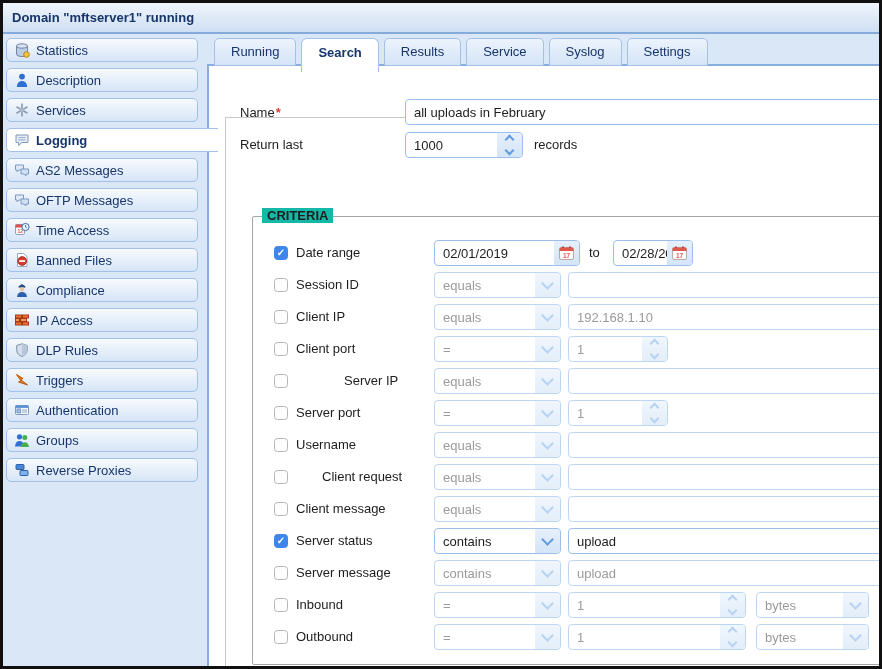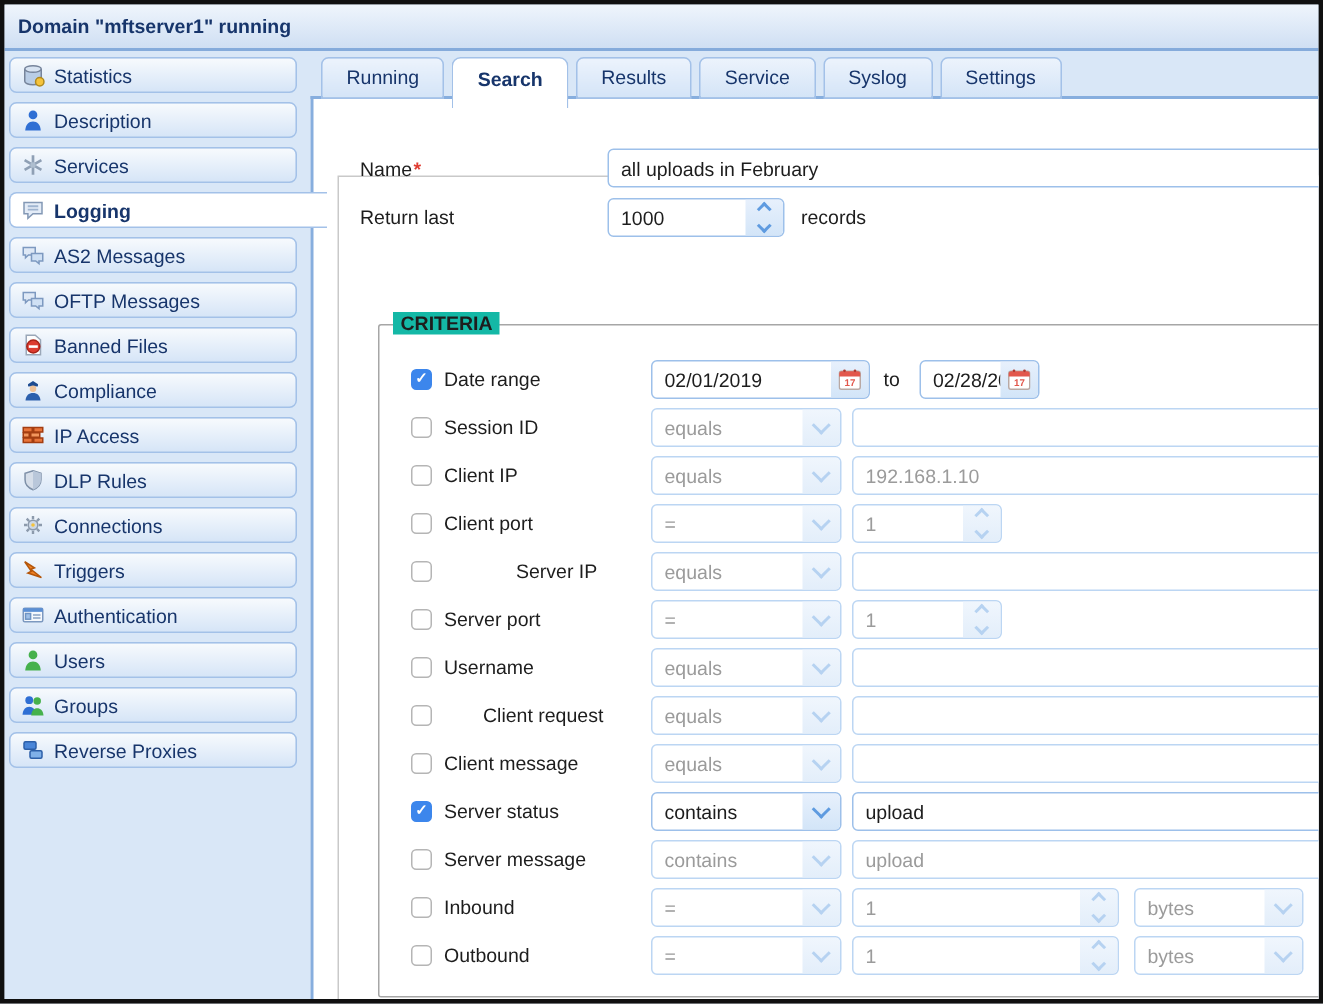--- a/index.html
+++ b/index.html
@@ -165,20 +165,32 @@
             <svg width="16" height="16" viewBox="0 0 16 16">
               <path d="M1.5 3h8v5H5l-2 1.8V8H1.5z" fill="#dfe9f6" stroke="#7d99c0"></path>
               <path d="M7 7h7.5v5H12v1.8L9.8 12H7z" fill="#cfe0f4" stroke="#7d99c0"></path>
             </svg>
           </span>
           <span>OFTP Messages</span>
         </div>
         <div class="side-item">
           <span class="icon">
             <svg width="16" height="16" viewBox="0 0 16 16">
+              <rect x="1.5" y="2.5" width="9" height="10" rx="1.5" fill="#fdfdfd" stroke="#8aa1bf"></rect>
+              <rect x="1.5" y="2.5" width="9" height="3" fill="#d9534f"></rect>
+              <text x="3.4" y="11" font-size="5" fill="#d9534f" font-weight="bold">12</text>
+              <circle cx="11.5" cy="5" r="3.6" fill="#eef4fb" stroke="#3f6fb5"></circle>
+              <path d="M11.5 3.2V5l1.3.9" stroke="#3f6fb5" fill="none"></path>
+            </svg>
+          </span>
+          <span>Time Access</span>
+        </div>
+        <div class="side-item">
+          <span class="icon">
+            <svg width="16" height="16" viewBox="0 0 16 16">
               <path d="M3.5 1.5h6L13 4.5v10H3.5z" fill="#fdfdfd" stroke="#9aa7b8"></path>
               <circle cx="8.2" cy="9" r="4.3" fill="#dd3b2f" stroke="#a82318"></circle>
               <rect x="5.2" y="8.2" width="6" height="1.7" fill="#fff"></rect>
             </svg>
           </span>
           <span>Banned Files</span>
         </div>
         <div class="side-item">
           <span class="icon">
             <svg width="16" height="16" viewBox="0 0 16 16">
@@ -210,56 +222,35 @@
             <svg width="16" height="16" viewBox="0 0 16 16">
               <path d="M8 1.8l5.3 1.7v4.4c0 3.2-2.1 5.4-5.3 6.6-3.2-1.2-5.3-3.4-5.3-6.6V3.5z" fill="#d6dee9" stroke="#7e90a8"></path>
               <path d="M8 1.8l5.3 1.7v4.4c0 3.2-2.1 5.4-5.3 6.6z" fill="#b9c7da"></path>
             </svg>
           </span>
           <span>DLP Rules</span>
         </div>
         <div class="side-item">
           <span class="icon">
             <svg width="16" height="16" viewBox="0 0 16 16">
-              <g stroke="#8c9aac" stroke-width="1.6">
-                <path d="M8 2v2.2M8 11.8V14M2 8h2.2M11.8 8H14M3.8 3.8l1.6 1.6M10.6 10.6l1.6 1.6M12.2 3.8l-1.6 1.6M5.4 10.6l-1.6 1.6"></path>
-              </g>
-              <circle cx="8" cy="8" r="3.2" fill="#cdd8e6" stroke="#8c9aac"></circle>
-              <circle cx="8" cy="8" r="1.2" fill="#f5c33c"></circle>
-            </svg>
-          </span>
-          <span>Connections</span>
-        </div>
-        <div class="side-item">
-          <span class="icon">
-            <svg width="16" height="16" viewBox="0 0 16 16">
               <path d="M2.5 2.5l6.5 4-2.4 1 7 5.5-9-3 2.3-1.2z" fill="#f08124" stroke="#b5560a"></path>
             </svg>
           </span>
           <span>Triggers</span>
         </div>
         <div class="side-item">
           <span class="icon">
             <svg width="16" height="16" viewBox="0 0 16 16">
               <rect x="1.5" y="3.5" width="13" height="9" rx="1" fill="#f6f9fd" stroke="#7d99c0"></rect>
               <rect x="1.5" y="3.5" width="13" height="2.4" fill="#5b8fd4"></rect>
               <rect x="3" y="7" width="3.4" height="3.8" fill="#9fc0e8" stroke="#6f94c4"></rect>
               <path d="M8 8h5M8 10h5" stroke="#8aa3c4"></path>
             </svg>
           </span>
           <span>Authentication</span>
-        </div>
-        <div class="side-item">
-          <span class="icon">
-            <svg width="16" height="16" viewBox="0 0 16 16">
-              <circle cx="8" cy="4.6" r="2.9" fill="#46b14c"></circle>
-              <path d="M2.8 15c.3-4 2.4-6 5.2-6s4.9 2 5.2 6z" fill="#46b14c"></path>
-            </svg>
-          </span>
-          <span>Users</span>
         </div>
         <div class="side-item">
           <span class="icon">
             <svg width="16" height="16" viewBox="0 0 16 16">
               <circle cx="5.5" cy="4.8" r="2.6" fill="#2f6fd4"></circle>
               <path d="M1 14.5c.3-3.6 2-5.4 4.5-5.4s4.2 1.8 4.5 5.4z" fill="#2f6fd4"></path>
               <circle cx="10.8" cy="5.4" r="2.5" fill="#46b14c"></circle>
               <path d="M6.8 15c.3-3.2 1.8-4.8 4-4.8s3.9 1.6 4.2 4.8z" fill="#46b14c"></path>
             </svg>
           </span>

